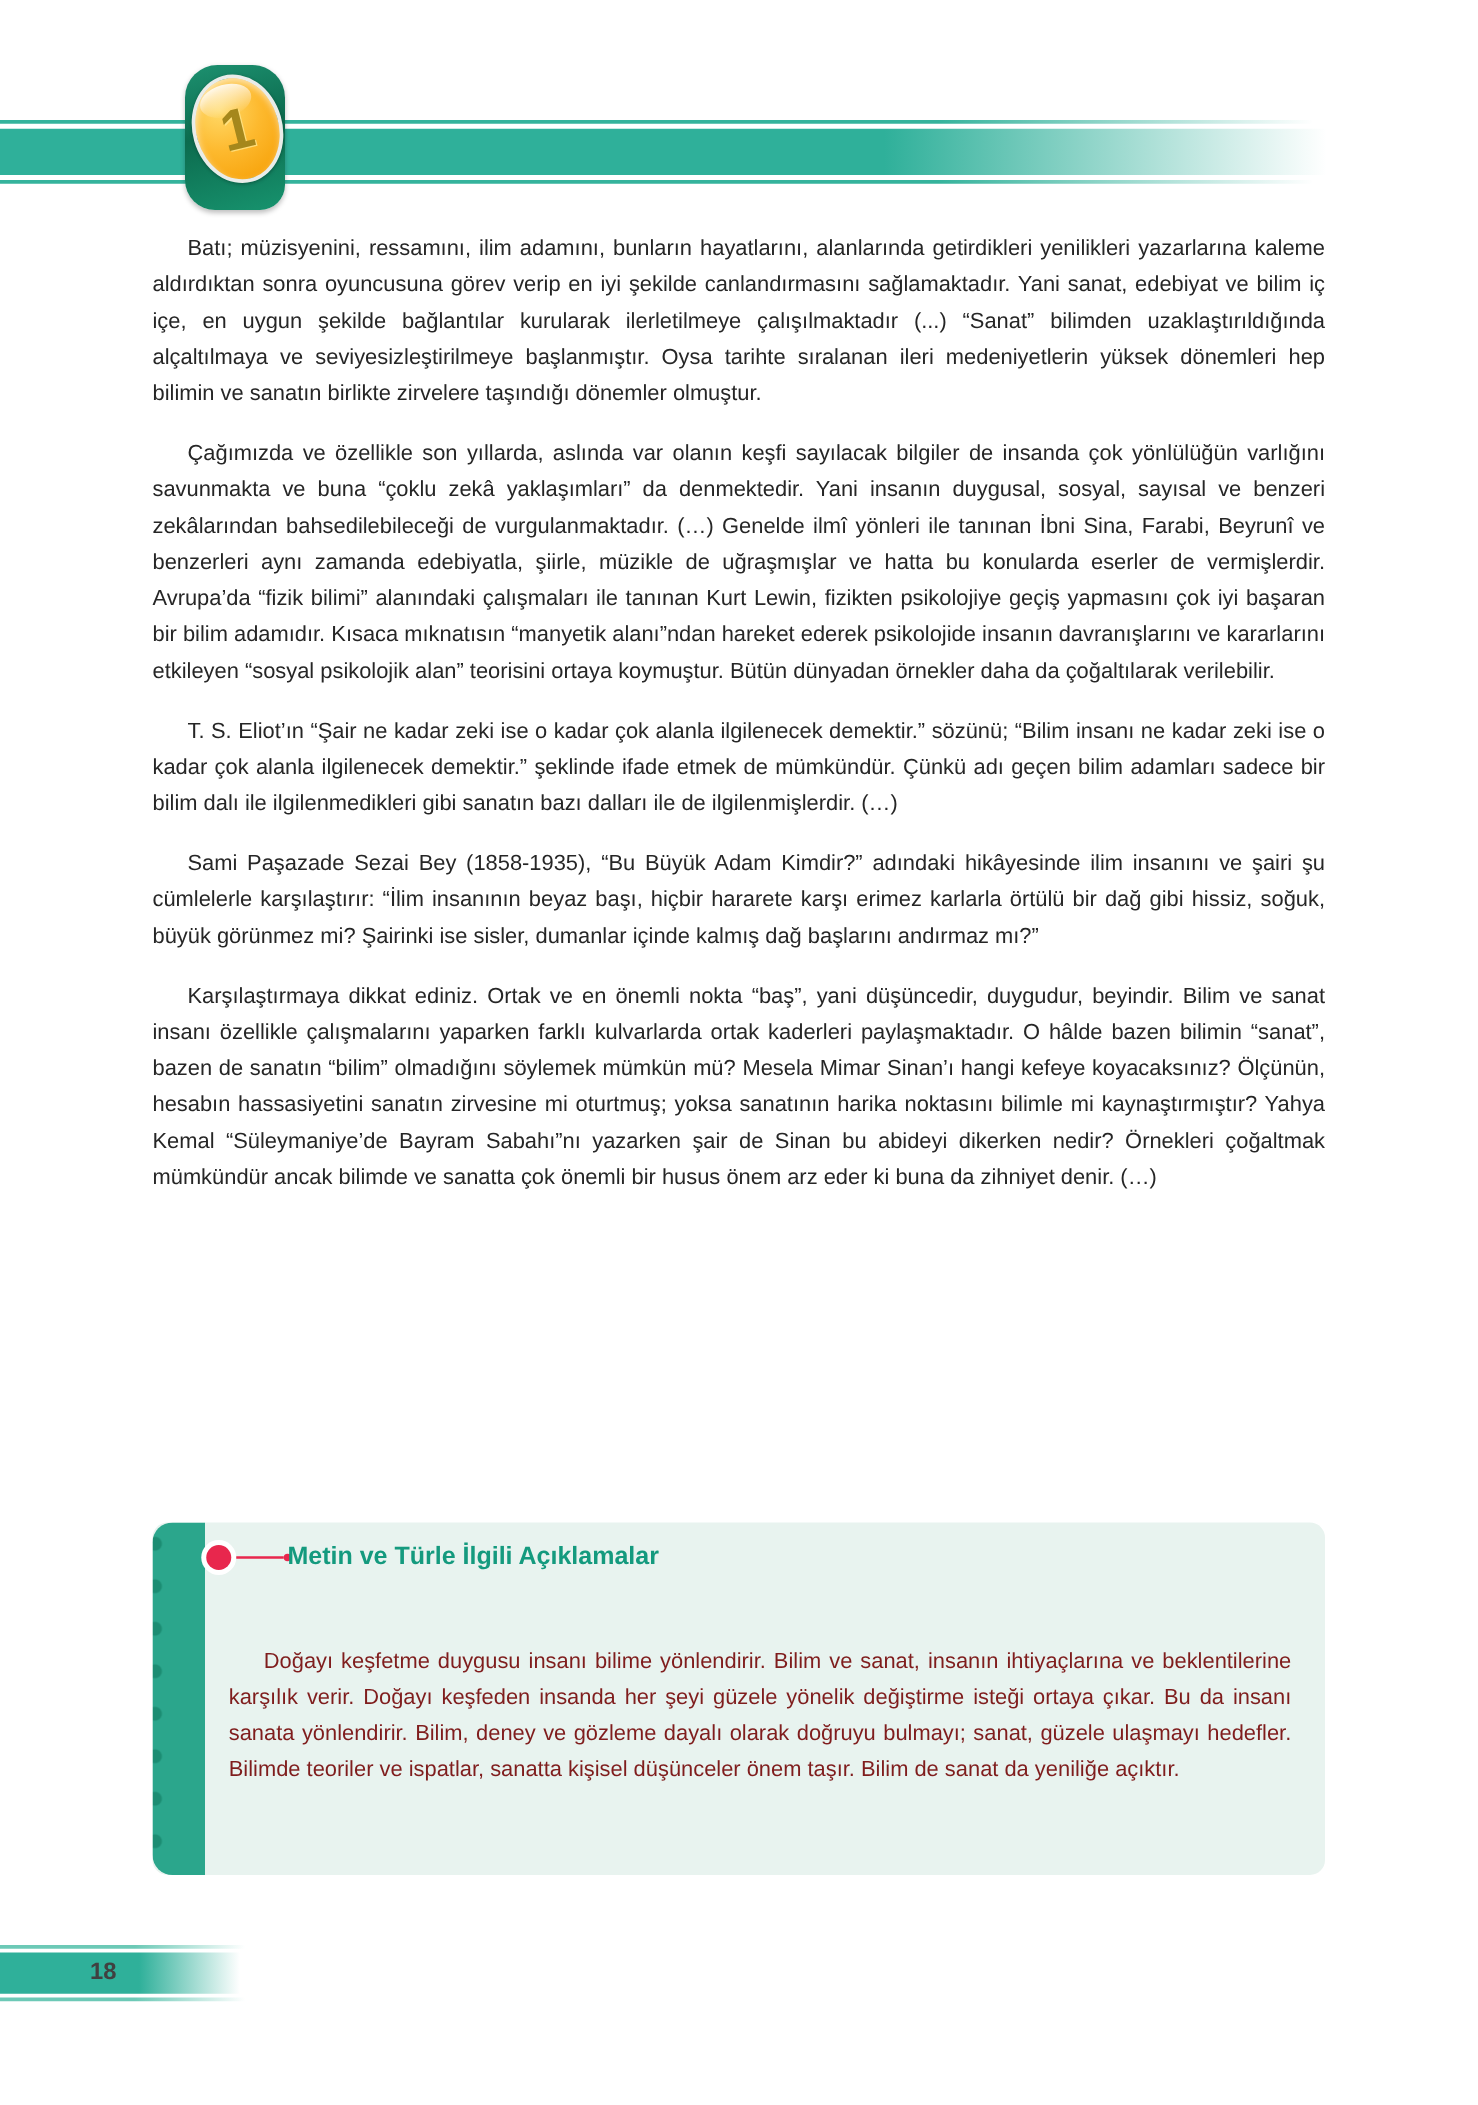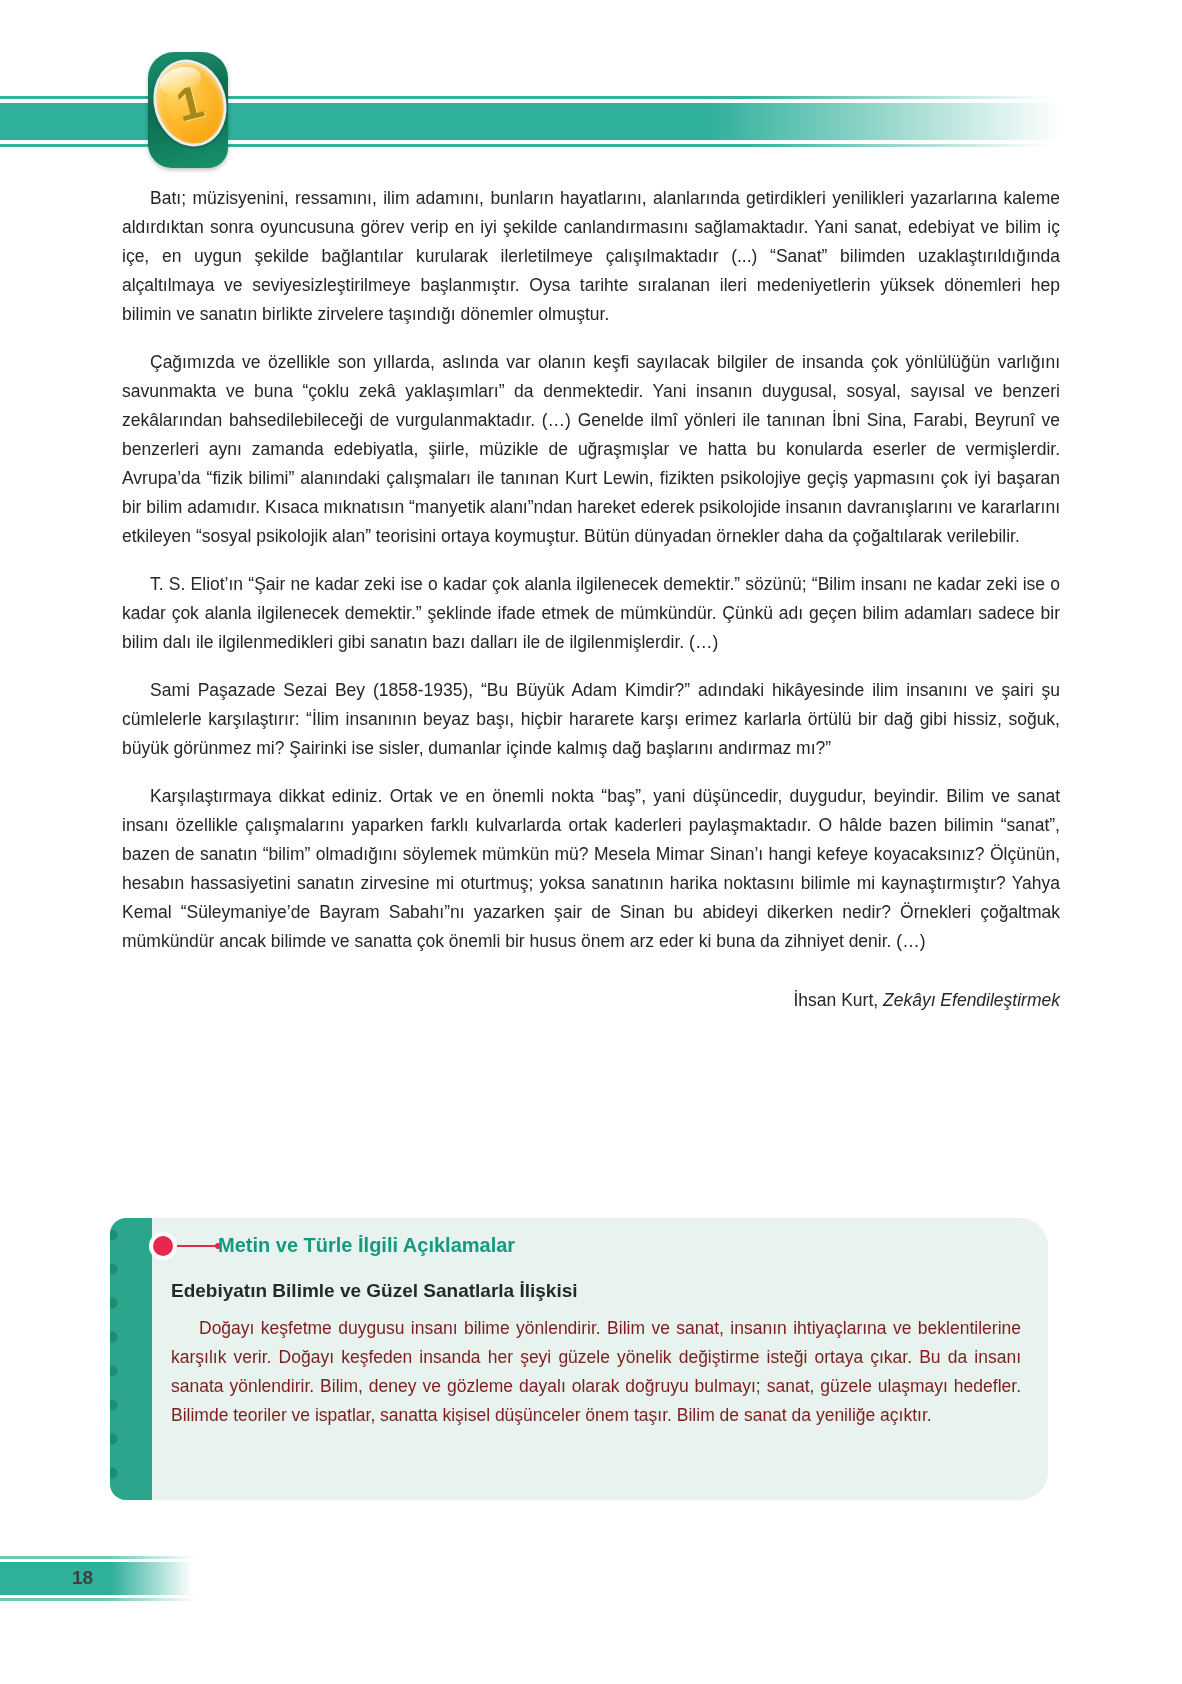--- a/index.html
+++ b/index.html
@@ -66,23 +66,23 @@
   }
   .attribution{
     margin-top:30px;
     text-align:right;
     font-size:17.5px;line-height:29px;color:#262626;
   }
   .attribution .work{font-style:italic;}
 
   
   .info-box{
-    position:absolute;left:110px;top:1218px;width:938px;height:282px;
+    position:absolute;left:122px;top:1218px;width:938px;height:282px;
     background:#e8f3ef;
-    border-radius:28px;
+    border-radius:12px;
   }
   .info-box .ribbon{
     position:absolute;left:0;top:0;bottom:0;width:42px;
     background-color:#2ba68c;
     background-image:radial-gradient(circle at 2px 50%,rgba(10,110,85,.45) 0 5px,rgba(0,0,0,0) 6px);
     background-size:42px 34px;
     background-repeat:repeat-y;
     border-radius:16px 0 0 16px;
   }
   .marker{position:absolute;left:39px;top:14px;width:80px;height:28px;}
@@ -144,35 +144,31 @@
       <span class="unit-number">1</span>
     </div>
   </div>
 
   <div class="article">
     <p>Batı; müzisyenini, ressamını, ilim adamını, bunların hayatlarını, alanlarında getirdikleri yenilikleri yazarlarına kaleme aldırdıktan sonra oyuncusuna görev verip en iyi şekilde canlandırmasını sağlamaktadır. Yani sanat, edebiyat ve bilim iç içe, en uygun şekilde bağlantılar kurularak ilerletilmeye çalışılmaktadır (...) “Sanat” bilimden uzaklaştırıldığında alçaltılmaya ve seviyesizleştirilmeye başlanmıştır. Oysa tarihte sıralanan ileri medeniyetlerin yüksek dönemleri hep bilimin ve sanatın birlikte zirvelere taşındığı dönemler olmuştur.</p>
     <p>Çağımızda ve özellikle son yıllarda, aslında var olanın keşfi sayılacak bilgiler de insanda çok yönlülüğün varlığını savunmakta ve buna “çoklu zekâ yaklaşımları” da denmektedir. Yani insanın duygusal, sosyal, sayısal ve benzeri zekâlarından bahsedilebileceği de vurgulanmaktadır. (…) Genelde ilmî yönleri ile tanınan İbni Sina, Farabi, Beyrunî ve benzerleri aynı zamanda edebiyatla, şiirle, müzikle de uğraşmışlar ve hatta bu konularda eserler de vermişlerdir. Avrupa’da “fizik bilimi” alanındaki çalışmaları ile tanınan Kurt Lewin, fizikten psikolojiye geçiş yapmasını çok iyi başaran bir bilim adamıdır. Kısaca mıknatısın “manyetik alanı”ndan hareket ederek psikolojide insanın davranışlarını ve kararlarını etkileyen “sosyal psikolojik alan” teorisini ortaya koymuştur. Bütün dünyadan örnekler daha da çoğaltılarak verilebilir.</p>
     <p>T. S. Eliot’ın “Şair ne kadar zeki ise o kadar çok alanla ilgilenecek demektir.” sözünü; “Bilim insanı ne kadar zeki ise o kadar çok alanla ilgilenecek demektir.” şeklinde ifade etmek de mümkündür. Çünkü adı geçen bilim adamları sadece bir bilim dalı ile ilgilenmedikleri gibi sanatın bazı dalları ile de ilgilenmişlerdir. (…)</p>
     <p>Sami Paşazade Sezai Bey (1858-1935), “Bu Büyük Adam Kimdir?” adındaki hikâyesinde ilim insanını ve şairi şu cümlelerle karşılaştırır: “İlim insanının beyaz başı, hiçbir hararete karşı erimez karlarla örtülü bir dağ gibi hissiz, soğuk, büyük görünmez mi? Şairinki ise sisler, dumanlar içinde kalmış dağ başlarını andırmaz mı?”</p>
     <p>Karşılaştırmaya dikkat ediniz. Ortak ve en önemli nokta “baş”, yani düşüncedir, duygudur, beyindir. Bilim ve sanat insanı özellikle çalışmalarını yaparken farklı kulvarlarda ortak kaderleri paylaşmaktadır. O hâlde bazen bilimin “sanat”, bazen de sanatın “bilim” olmadığını söylemek mümkün mü? Mesela Mimar Sinan’ı hangi kefeye koyacaksınız? Ölçünün, hesabın hassasiyetini sanatın zirvesine mi oturtmuş; yoksa sanatının harika noktasını bilimle mi kaynaştırmıştır? Yahya Kemal “Süleymaniye’de Bayram Sabahı”nı yazarken şair de Sinan bu abideyi dikerken nedir? Örnekleri çoğaltmak mümkündür ancak bilimde ve sanatta çok önemli bir husus önem arz eder ki buna da zihniyet denir. (…)</p>
-    <div class="attribution">
-      <span>İhsan Kurt, </span><span class="work">Zekâyı Efendileştirmek</span>
-    </div>
   </div>
 
   <div class="info-box">
     <div class="ribbon"></div>
     <div class="marker">
       <div class="ring"></div>
       <div class="dot"></div>
       <div class="stem"></div>
       <div class="tip"></div>
     </div>
     <div class="info-title">Metin ve Türle İlgili Açıklamalar</div>
-    <div class="info-subtitle">Edebiyatın Bilimle ve Güzel Sanatlarla İlişkisi</div>
     <div class="info-body">Doğayı keşfetme duygusu insanı bilime yönlendirir. Bilim ve sanat, insanın ihtiyaçlarına ve beklentilerine karşılık verir. Doğayı keşfeden insanda her şeyi güzele yönelik değiştirme isteği ortaya çıkar. Bu da insanı sanata yönlendirir. Bilim, deney ve gözleme dayalı olarak doğruyu bulmayı; sanat, güzele ulaşmayı hedefler. Bilimde teoriler ve ispatlar, sanatta kişisel düşünceler önem taşır. Bilim de sanat da yeniliğe açıktır.</div>
   </div>
 
   <div class="footer-line-top"></div>
   <div class="footer-bar"></div>
   <div class="footer-line-bottom"></div>
   <div class="page-number">18</div>
 
 </div>
 

